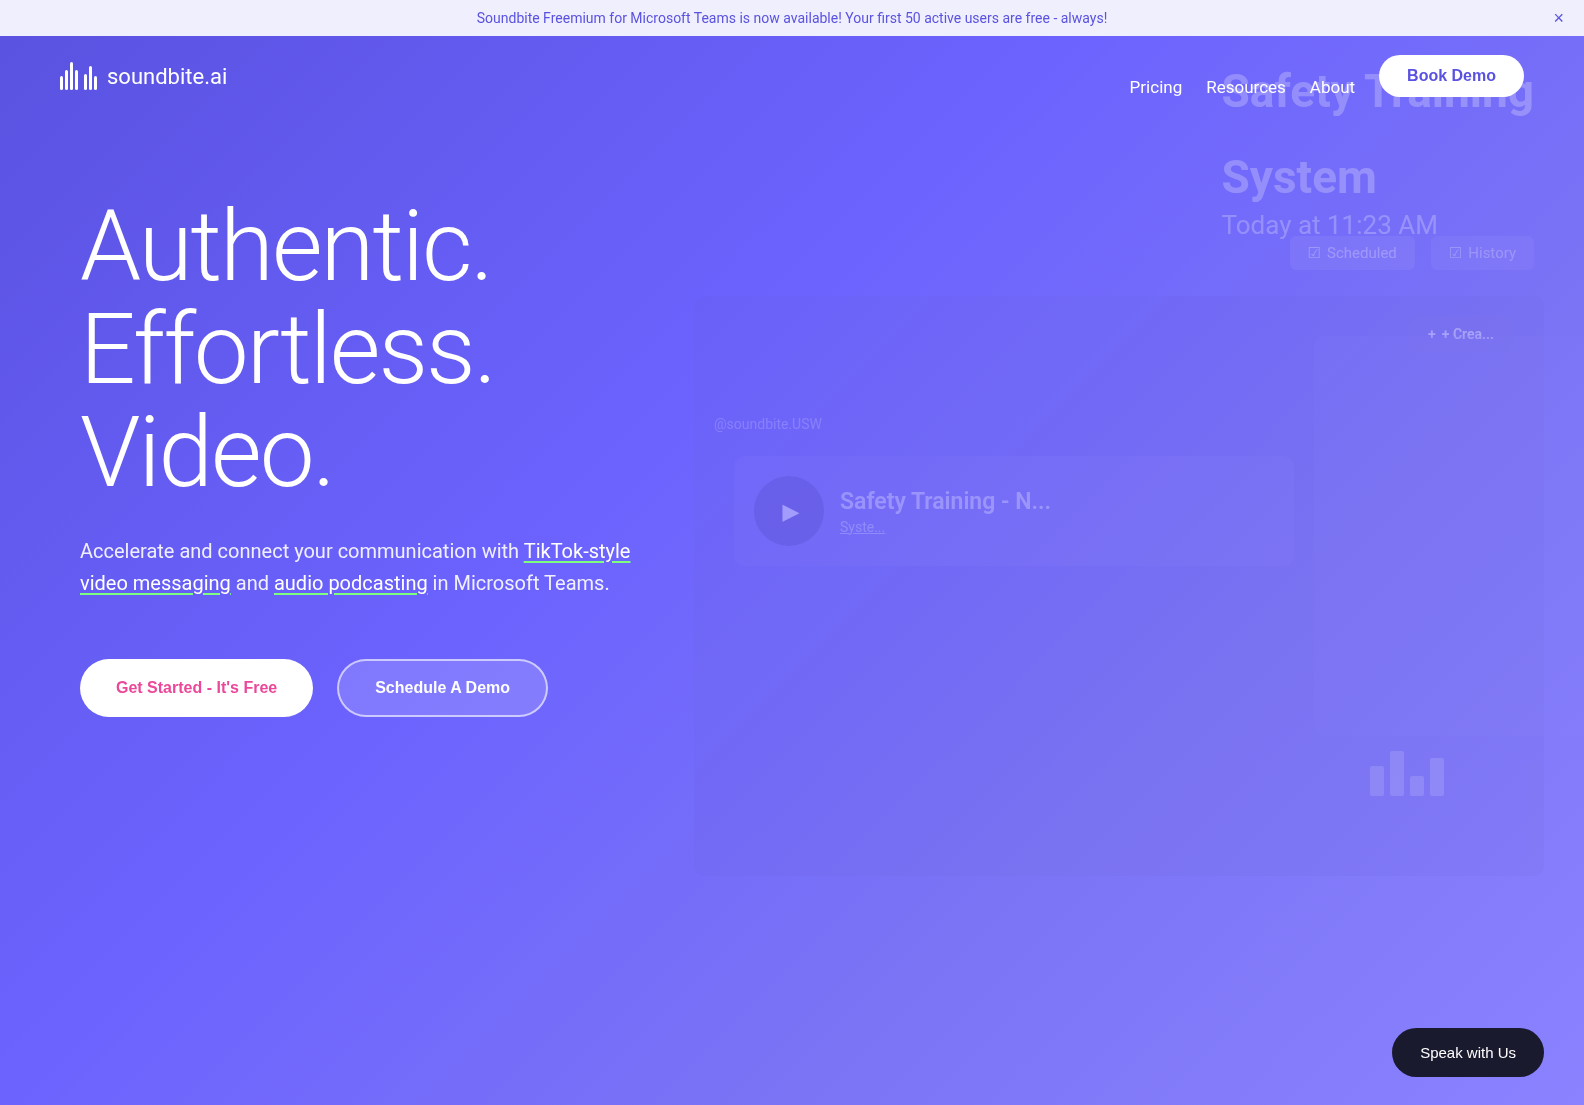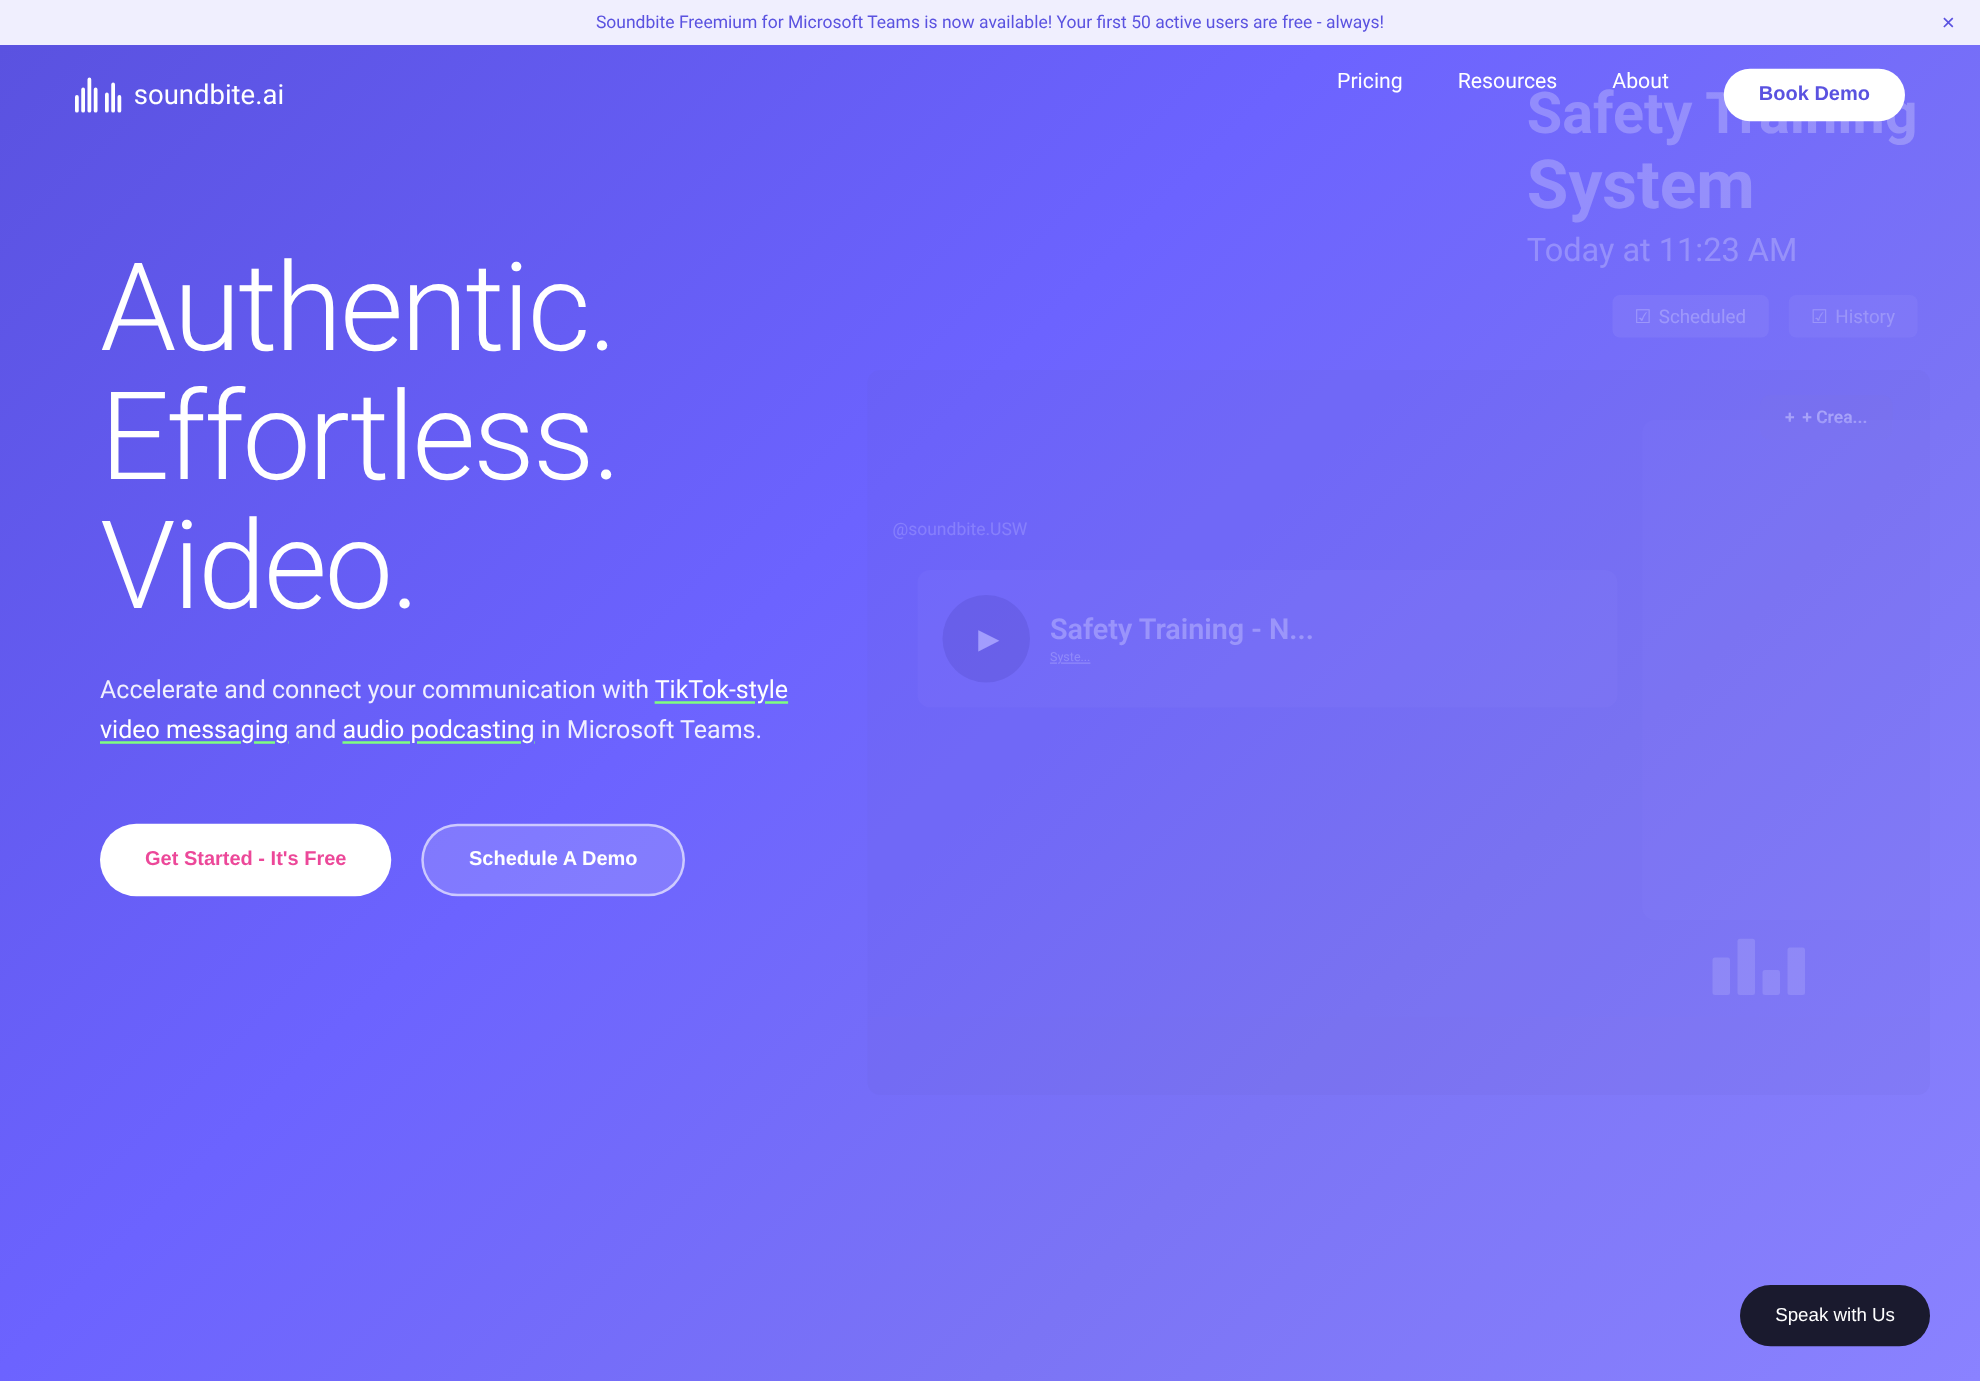--- a/index.html
+++ b/index.html
@@ -90,22 +90,22 @@
 
     .logo-text {
       font-size: 22px;
       font-weight: 400;
       color: white;
       letter-spacing: 0;
     }
 
     .nav-links {
       display: flex;
-      align-items: flex-start;
-      gap: 44px;
+      align-items: flex-end;
+      gap: 24px;
     }
 
     .nav-link {
       color: white;
       text-decoration: none;
       font-size: 17px;
       font-weight: 400;
       cursor: pointer;
     }
 
@@ -204,21 +204,21 @@
   <span>Soundbite Freemium for Microsoft Teams is now available! Your first 50 active users are free - always!</span>
   <button class="close-btn">×</button>
 </div>
 
 <div class="hero">
 
   <div class="bg-mockup">
 
     <div style="position:absolute; top:30px; right:50px; color:rgba(255,255,255,0.7);">
       <div style="font-size:46px; font-weight:700; line-height:1.1;">Safety Training</div>
-      <div style="font-size:54px; font-weight:700;">System</div>
+      <div style="font-size:46px; font-weight:700;margin-top:33px;">System</div>
       <div style="font-size:26px; font-weight:400; margin-top:6px;">Today at 11:23 AM</div>
     </div>
 
     <div style="position:absolute; top:200px; right:50px; display:flex; gap:16px;">
       <div style="background:rgba(180,170,255,0.4); color:rgba(255,255,255,0.8); border-radius:6px; padding:8px 18px; font-size:15px; display:flex; align-items:center; gap:6px;">
         ☑ <span>Scheduled</span>
       </div>
       <div style="background:rgba(180,170,255,0.3); color:rgba(255,255,255,0.7); border-radius:6px; padding:8px 18px; font-size:15px; display:flex; align-items:center; gap:6px;">
         ☑ <span>History</span>
       </div>
@@ -233,21 +233,21 @@
       <div style="position:absolute; top:120px; left:20px; color:rgba(255,255,255,0.5); font-size:14px;">
         <span>@soundbite.USW</span>
       </div>
 
       <div style="position:absolute; top:160px; left:40px; width:560px; background:rgba(140,130,240,0.35); border-radius:10px; padding:20px; display:flex; align-items:center; gap:16px;">
         <div style="width:70px; height:70px; background:rgba(80,70,180,0.7); border-radius:50%; display:flex; align-items:center; justify-content:center; flex-shrink:0;">
           <span style="color:white; font-size:22px; margin-left:4px;">▶</span>
         </div>
         <div>
           <div style="color:rgba(255,255,255,0.8); font-size:23px; font-weight:600;">Safety Training - N...</div>
-          <div style="color:rgba(255,255,255,0.6); font-size:10px; margin-top:4px;text-decoration:underline;">Syste...</div>
+          <div style="color:rgba(255,255,255,0.6); font-size:14px; margin-top:4px;text-decoration:underline;">Syste...</div>
         </div>
       </div>
 
       <div style="position:absolute; bottom:80px; right:100px; display:flex; align-items:flex-end; gap:6px; height:50px;">
         <div style="width:14px; height:30px; background:rgba(255,255,255,0.35); border-radius:2px;"></div>
         <div style="width:14px; height:45px; background:rgba(255,255,255,0.35); border-radius:2px;"></div>
         <div style="width:14px; height:20px; background:rgba(255,255,255,0.35); border-radius:2px;"></div>
         <div style="width:14px; height:38px; background:rgba(255,255,255,0.35); border-radius:2px;"></div>
       </div>
     </div>

